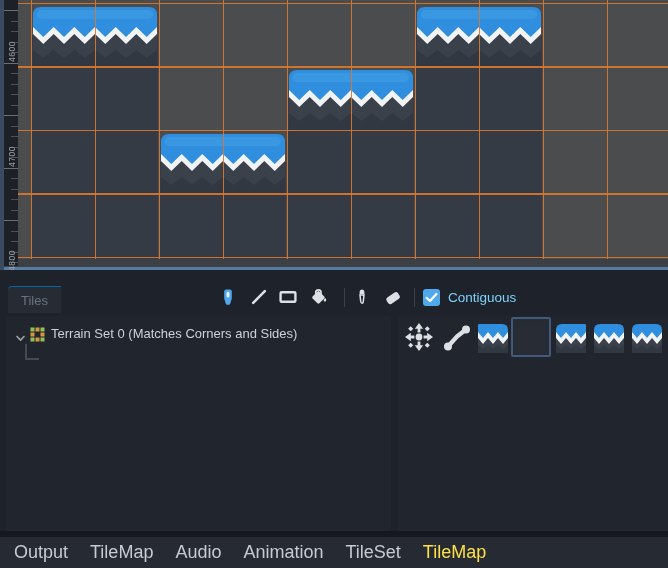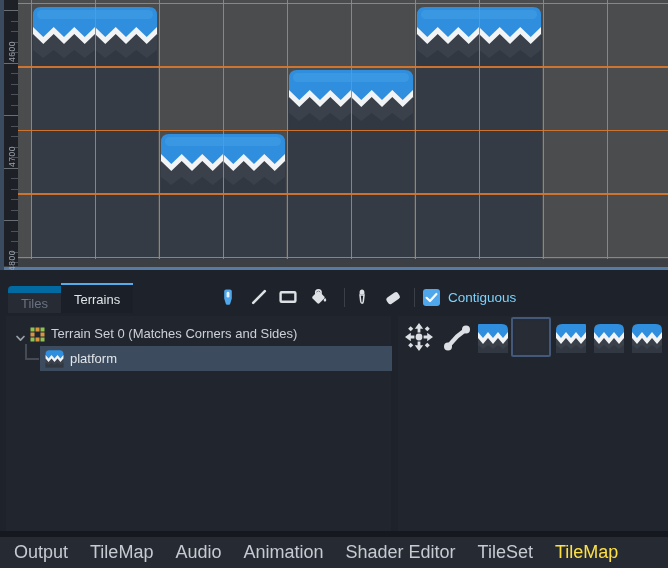--- a/index.html
+++ b/index.html
@@ -27,21 +27,21 @@
   .tick.major { background:#6a6f76; }
   .ruler-label {
     position:absolute; left:2px; width:12px; height:30px;
     writing-mode:vertical-rl; transform:rotate(180deg);
     font-size:8.5px; color:#9aa0a8; letter-spacing:.5px; text-align:left; line-height:12px;
   }
   
   #bottom-panel { position:absolute; left:0; top:270px; width:668px; height:267px; background:#1e222a; }
   .tab-strip { position:absolute; left:8px; top:13px; height:30px; display:flex; align-items:flex-end; }
   .tab { height:27px; display:flex; align-items:center; padding:0 13px; font-size:13px; color:#6a7280; background:#272c34; cursor:default; }
-  .tab:first-child { border-top-left-radius:4px; border-top:7px solid #0369a1;}
+  .tab:first-child { border-top-left-radius:4px; border-top:1px solid #0369a1;}
   .tab:nth-child(2){ border-top:1px solid #343a44;}
   .tab.active { height:30px; background:#1b2028; color:#e0e4e9; border-top:2.5px solid #57aaec; padding-top:0; }
   .ticon { position:absolute; top:18px; width:18px; height:18px; }
   .tsep { position:absolute; top:18px; width:1px; height:19px; background:#3a3f48; }
   .checkbox { position:absolute; left:423px; top:19px; width:17px; height:17px; border-radius:3px; background:#4fa8ec; }
   .contig-label { position:absolute; left:448px; top:20px; font-size:13.5px; color:#7dd3fc; }
   
   .tree-panel { position:absolute; left:6px; top:46px; width:385px; height:215px; background:#21262e; }
   .palette-panel { position:absolute; left:398px; top:46px; width:270px; height:215px; background:#21262e; }
   .tree-row1 { position:absolute; left:0; top:6px; width:100%; height:24px; }
@@ -153,21 +153,20 @@
         <div class="ruler-label" style="top: 31.5px;">4600</div>
         <div class="ruler-label" style="top: 136.5px;">4700</div>
         <div class="ruler-label" style="top: 241px;">4800</div>
       </div>
   <div class="vp-left-strip"></div>
 </div>
 
 <div id="bottom-panel">
   <div class="tab-strip" id="tab-strip">
         <div class="tab">Tiles</div>
-        <div class="tab active">Terrains</div>
       </div>
 
   <div class="ticon" style="left:219px;">
     <svg viewBox="0 0 18 18" width="18" height="18">
       <path d="M5.2,3.3 q0,-1.9 1.9,-1.9 h3.8 q1.9,0 1.9,1.9 v7.2 l-1.6,5.2 q-0.3,1 -1.2,1 h-2 q-0.9,0 -1.2,-1 l-1.6,-5.2 z" fill="#4fa8ec"></path>
       <rect x="7.6" y="3.8" width="2.8" height="5.8" rx="1.4" fill="#eaf3fb"></rect>
     </svg>
   </div>
   <div class="ticon" style="left:250px;">
     <svg viewBox="0 0 18 18" width="18" height="18">
@@ -224,29 +223,20 @@
             <rect x="0.5" y="5.5" width="4" height="4" fill="#d9953c"></rect>
             <rect x="10.5" y="5.5" width="4" height="4" fill="#d9953c"></rect>
             <rect x="5.5" y="10.5" width="4" height="4" fill="#d9953c"></rect>
           </g>
         </svg>
       </span>
       <span class="lbl">Terrain Set 0 (Matches Corners and Sides)</span>
     </div>
     <div class="tree-guide-v"></div>
     <div class="tree-guide-h"></div>
-    <div class="tree-row2">
-      <span class="thumb" id="tree-thumb"><svg width="19" height="19" viewBox="0 0 32 32">
-              <path d="M1,18 L1,8 Q1,2 7,2 L25,2 Q31,2 31,8 L31,18 Z" fill="#2f8edd"></path>
-              <polygon points="1.0,15 6.0,20 11.0,15 16.0,20 21.0,15 26.0,20 31.0,15 31,31 1,31" fill="#3a414b"></polygon>
-              <polygon points="1.0,23 6.0,27 11.0,23 16.0,27 21.0,23 26.0,27 31.0,23 31,31 1,31" fill="#313842"></polygon>
-              <polygon points="1.0,10 6.0,16 11.0,10 16.0,16 21.0,10 26.0,16 31.0,10 31.0,16 26.0,22 21.0,16 16.0,22 11.0,16 6.0,22 1.0,16" fill="#f1f3f5"></polygon>
-            </svg></span>
-      <span class="lbl">platform</span>
-    </div>
   </div>
 
   <div class="palette-panel">
     <div class="mode-icon" style="left:6px;">
       <svg viewBox="0 0 30 30" width="30" height="30">
         <g fill="#dcdfe4">
           <circle cx="15" cy="15" r="3.4"></circle>
           <g>
                 <polygon points="15,1 19.2,6.8 16.4,6.8 16.4,10.4 13.6,10.4 13.6,6.8 10.8,6.8"></polygon>
               </g>
@@ -306,18 +296,17 @@
         </div>
   </div>
 </div>
 
 <div class="gap-dark"></div>
 <div id="status-bar">
       <div class="status-item">Output</div>
       <div class="status-item">TileMap</div>
       <div class="status-item">Audio</div>
       <div class="status-item">Animation</div>
-      <div class="status-item">Shader Editor</div>
       <div class="status-item">TileSet</div>
       <div class="status-item active">TileMap</div>
     </div>
 
 </div>
 
 </body></html>

